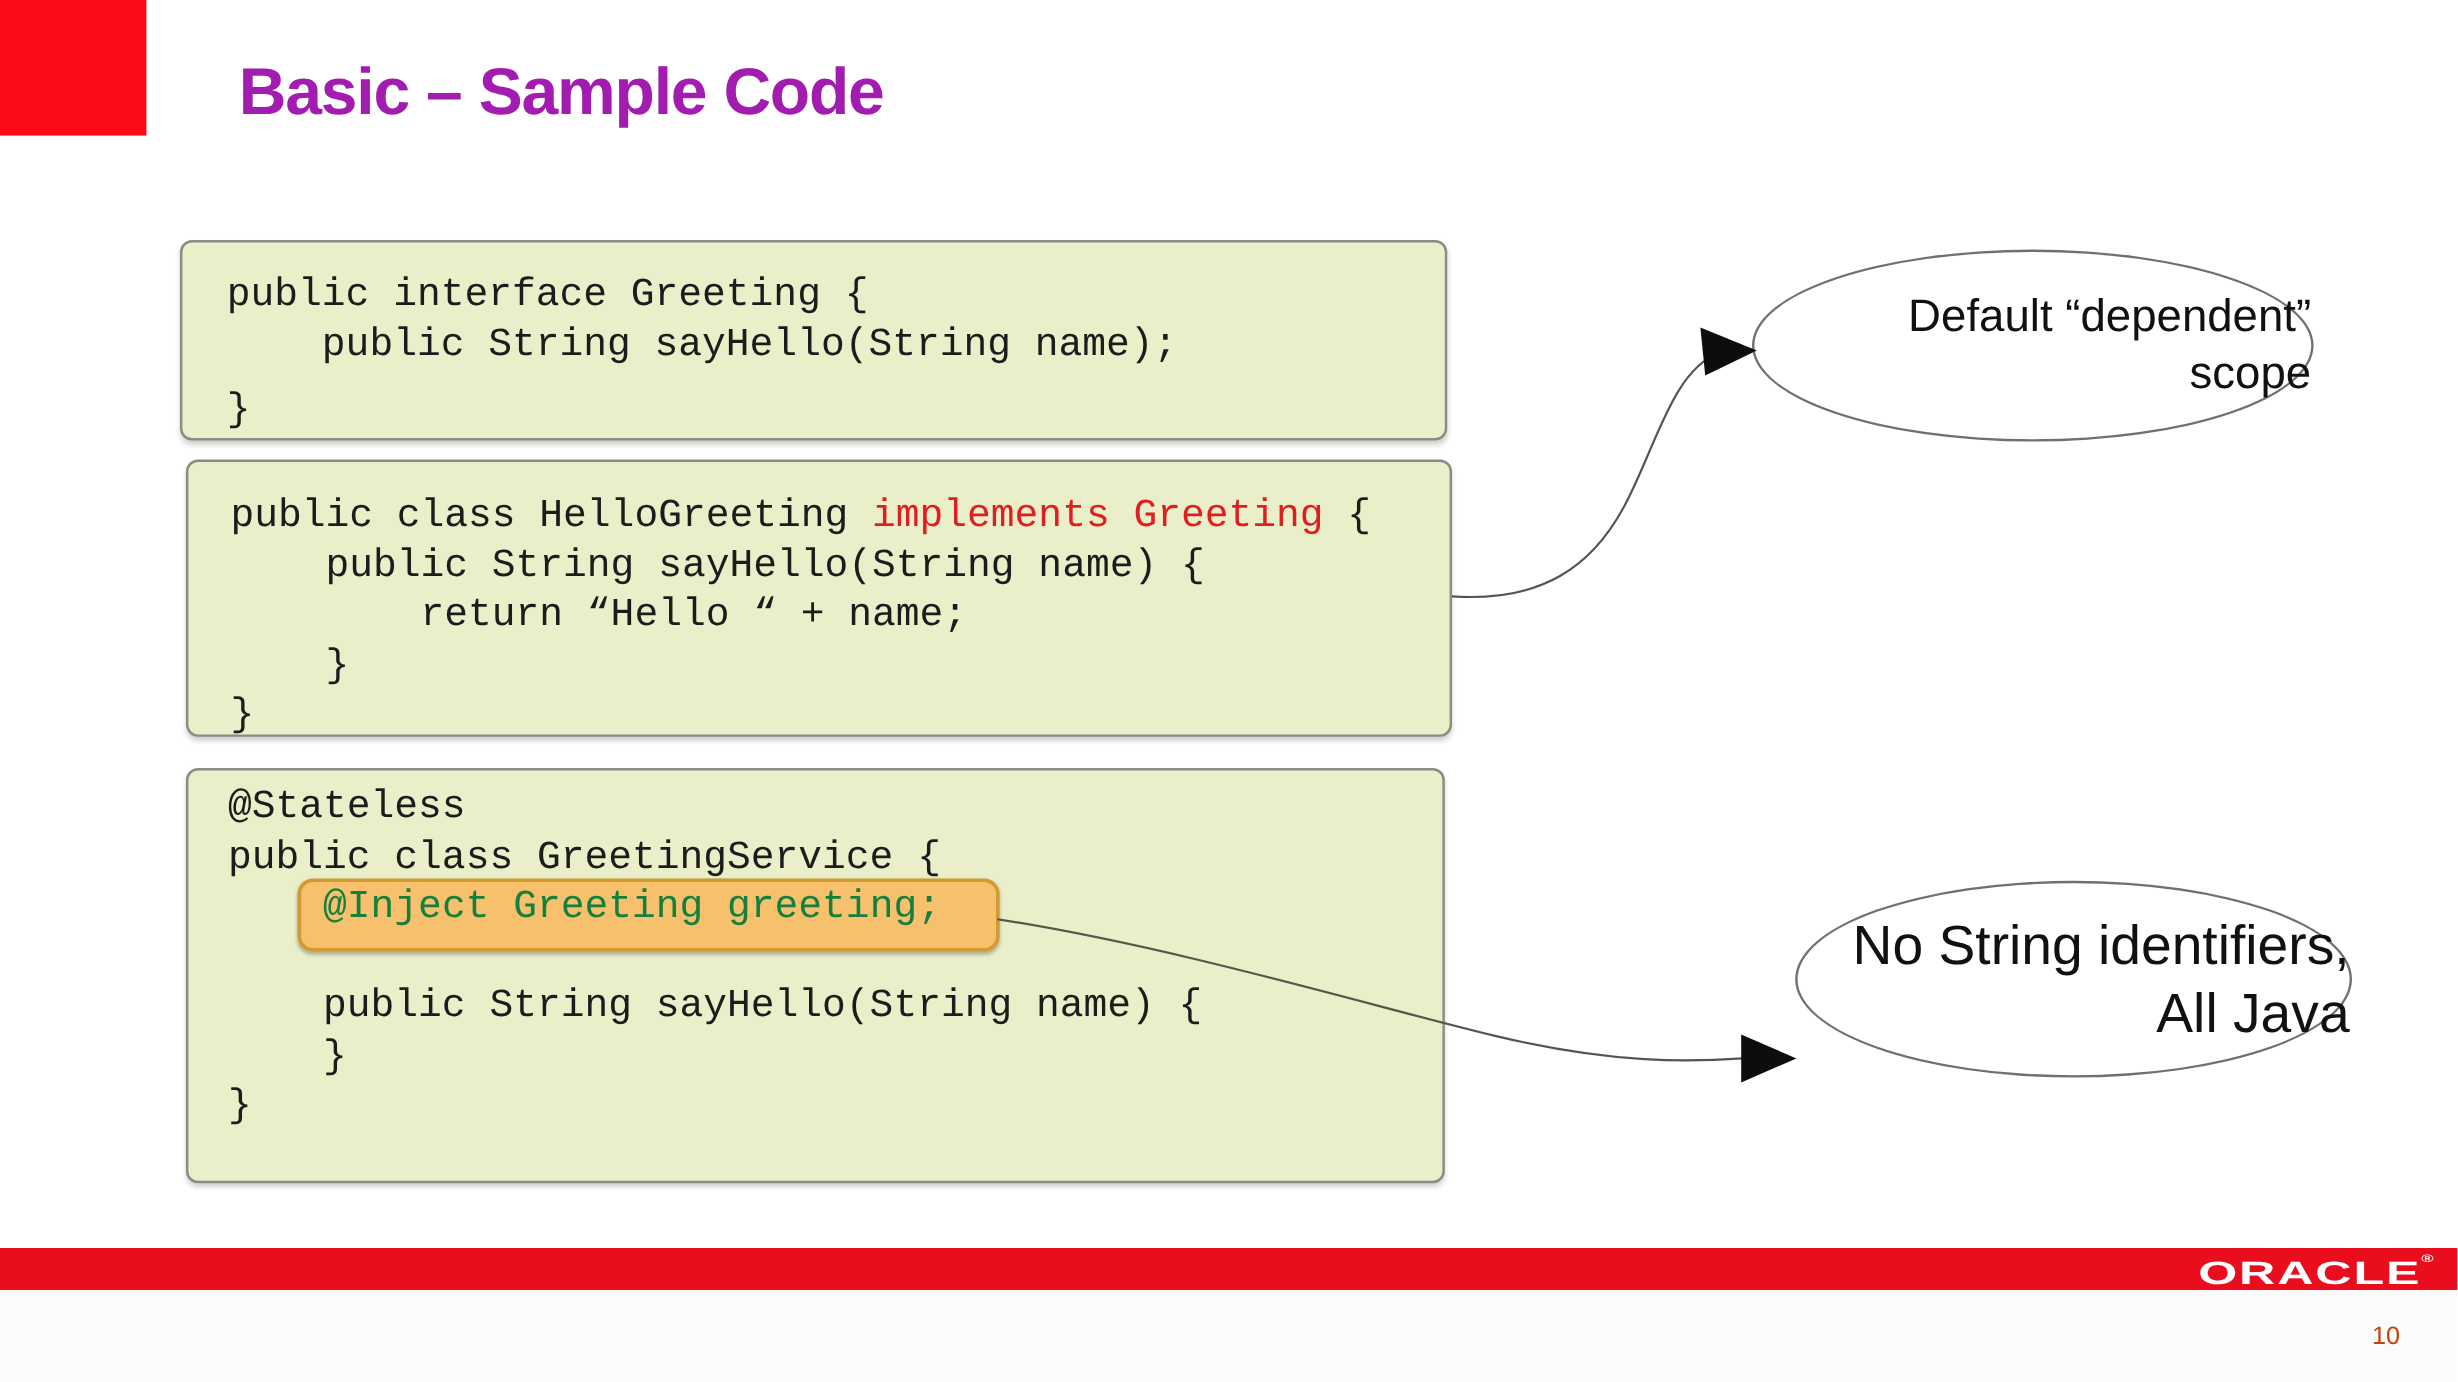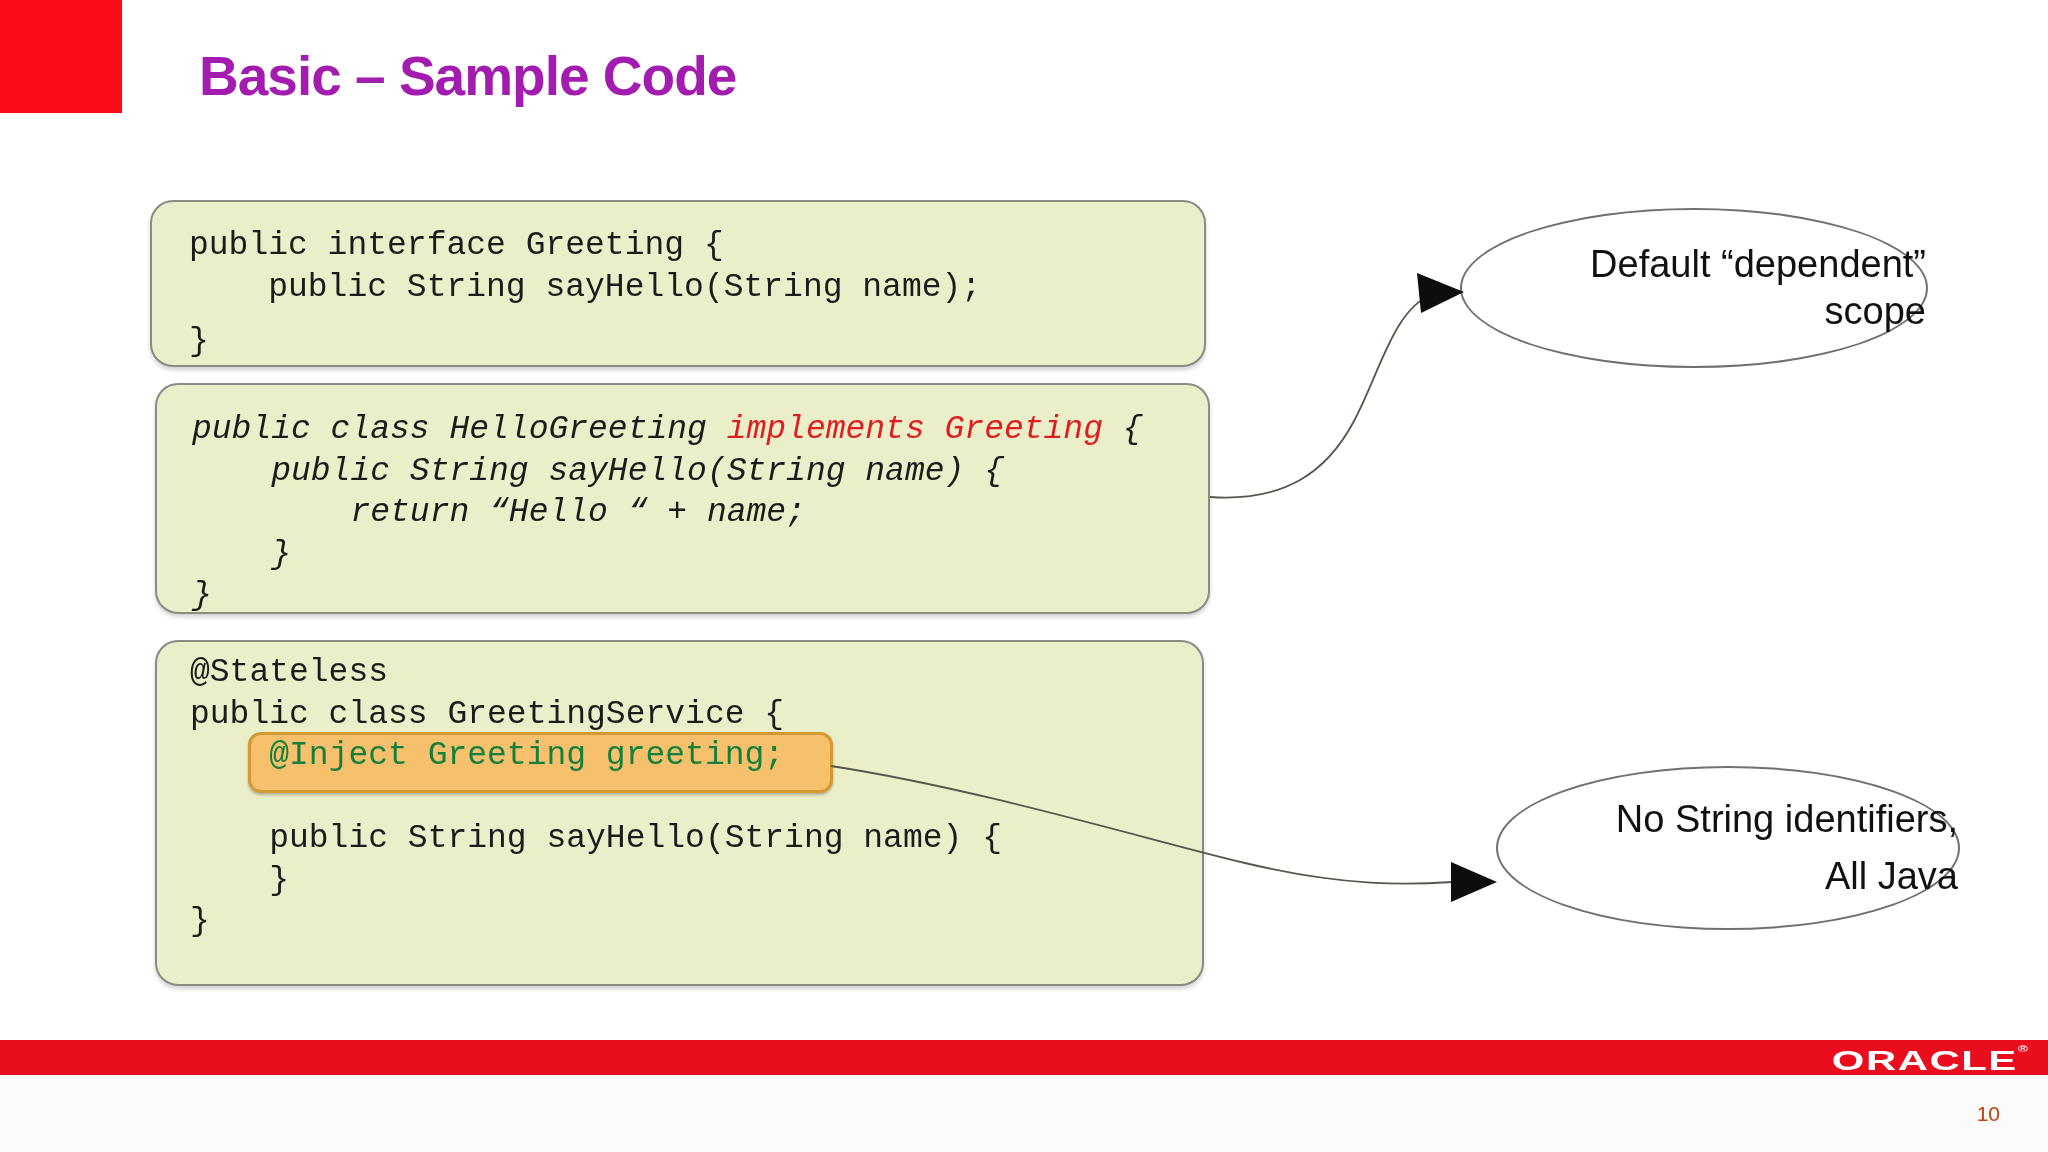--- a/index.html
+++ b/index.html
@@ -7,46 +7,46 @@
          font-family:"Liberation Sans",sans-serif;}
 
   
   .corner-square{position:absolute;left:0;top:0;width:122px;height:113px;background:#fa0b15;}
 
   
   .title{position:absolute;left:199px;top:44px;margin:0;font-size:55px;font-weight:700;
          color:#a21caf;letter-spacing:-1px;}
 
   
-  .code-box{position:absolute;background:#ebefc9;border:2px solid #8b8b84;border-radius:23px;
+  .code-box{position:absolute;background:#ebefc9;border:2px solid #8b8b84;border-radius:10px;
             box-sizing:border-box;box-shadow:0 3px 4px rgba(0,0,0,.18);
             font-family:"Liberation Mono","DejaVu Sans Mono",monospace;font-size:33px;color:#1c1c1c;
             z-index:1;}
   .box1{left:150px;top:200px;width:1056px;height:167px;padding:23px 0 0 37px;}
-  .box2{left:155px;top:383px;width:1055px;height:231px;padding:24px 0 0 35px;font-style:italic;}
+  .box2{left:155px;top:383px;width:1055px;height:231px;padding:24px 0 0 35px;}
   .box3{left:155px;top:640px;width:1049px;height:346px;padding:10px 0 8px 33px;}
   .code-line{position:relative;z-index:2;height:41.5px;line-height:41.5px;white-space:pre;}
   .code-line.gap{margin-top:13px;}
   .code-line .k{color:#df1f1f;}
   .code-line .i{color:#15803d;}
 
   
   .inject-highlight{position:absolute;left:91px;top:90px;width:585px;height:61px;
                     background:#f6c06d;border:3px solid #d49931;border-radius:13px;
                     box-sizing:border-box;box-shadow:0 2px 3px rgba(0,0,0,.25);z-index:1;}
 
   
   .connectors{position:absolute;left:0;top:0;width:2048px;height:1152px;z-index:3;pointer-events:none;}
 
   
   .callout{position:absolute;border:2px solid #707070;border-radius:50%;background:#ffffff;
            box-sizing:border-box;display:flex;flex-direction:column;justify-content:center;
            align-items:flex-end;text-align:center;color:#111;z-index:2;}
   .callout1{left:1460px;top:208px;width:468px;height:160px;font-size:38px;line-height:47px;}
-  .callout2{left:1496px;top:766px;width:464px;height:164px;font-size:38px;line-height:57px;}
+  .callout2{left:1496px;top:734px;width:464px;height:164px;font-size:46px;line-height:57px;}
 
   
   .footer-strip{position:absolute;left:0;top:1074px;width:2048px;height:78px;background:#fbfbfc;}
   .footer-bar{position:absolute;left:0;top:1040px;width:2043px;height:35px;background:#e90d1d;padding-left:20px;}
   .oracle-logo{position:absolute;right:33px;top:4px;color:#ffffff;font-weight:700;font-size:27px;
                letter-spacing:1px;transform:scaleX(1.55);transform-origin:100% 50%;white-space:nowrap;}
   .oracle-logo sup{font-size:9px;vertical-align:18px;}
   .page-number{position:absolute;right:48px;top:1102px;font-size:21px;color:#c2410c;}
 </style>
 </head>

